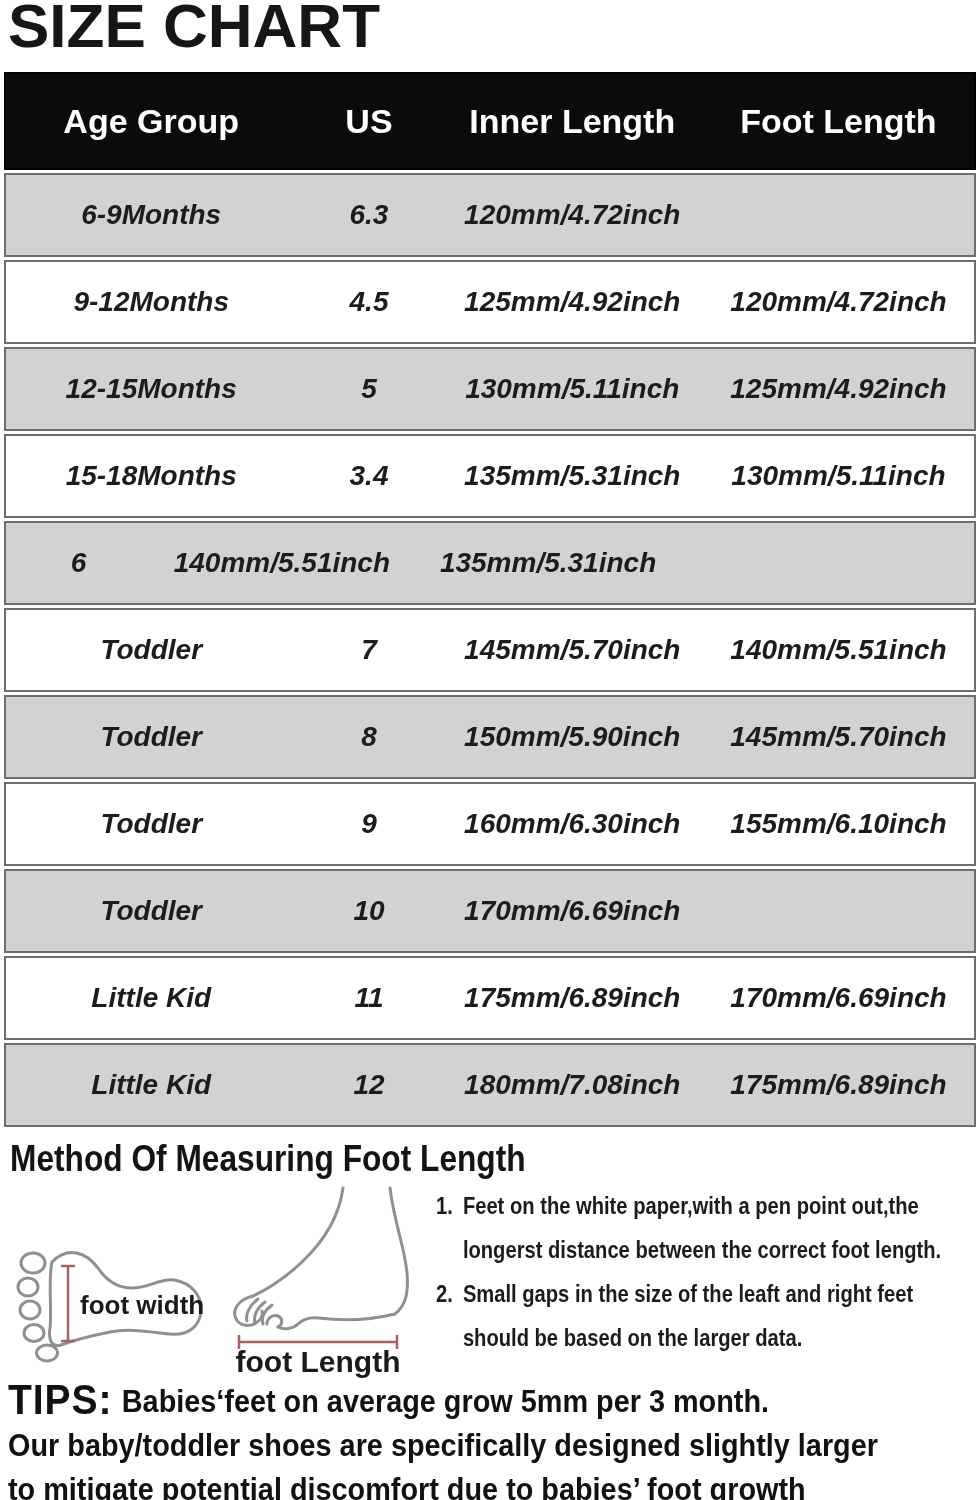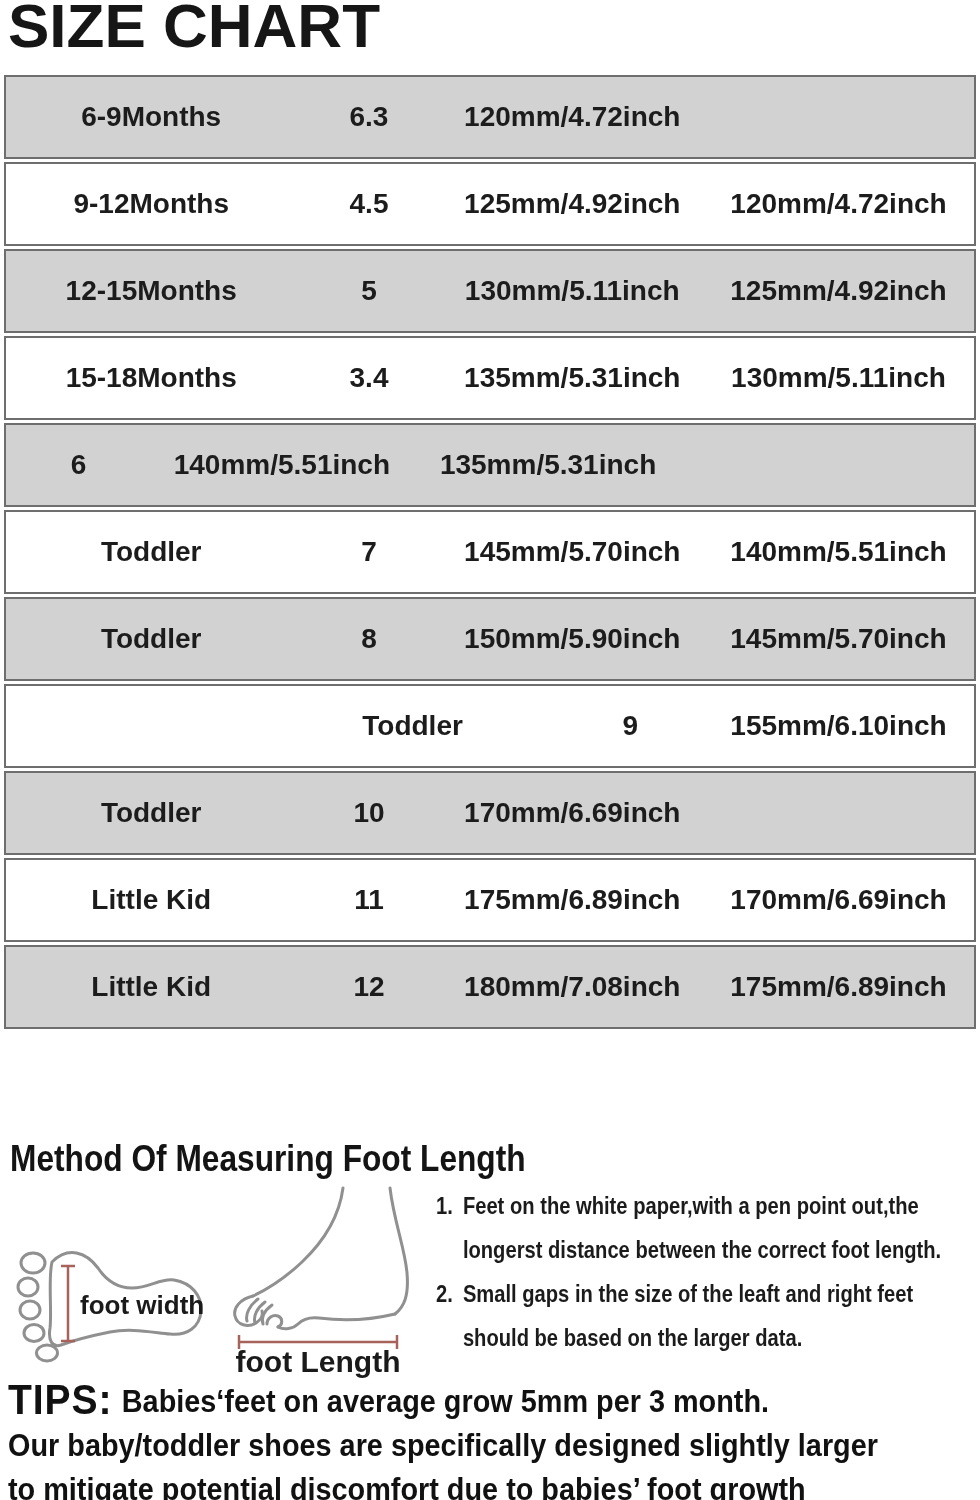--- a/index.html
+++ b/index.html
@@ -6,21 +6,21 @@
   body{font-family:"Liberation Sans", sans-serif; background:#ffffff;}
   .page{position:relative; width:980px; height:1500px; background:#fff; overflow:hidden;}
 
   .title{position:absolute; left:8px; top:-8px; font-size:62px; font-weight:bold;
          color:#161616; line-height:1.1; letter-spacing:0px;}
 
   .size-table{position:absolute; left:4px; top:72px; width:972px;}
   .thead{display:flex; align-items:center; height:94px; background:#0b0b0b;
          border:2px solid #000; color:#fff; font-size:34px; font-weight:bold;}
   .trow{display:flex; align-items:center; height:80px; margin-top:3px;
-        border:2px solid #6e6e6e; font-size:28px; font-weight:bold; color:#1c1c1c;}
+        border:2px solid #6e6e6e; font-size:28px; font-weight:bold; color:#1c1c1c;font-style:italic;}
   .trow.gray{background:#d2d2d2;}
   .trow.white{background:#ffffff;justify-content:flex-end;}
   .c1{width:30%; text-align:center;}
   .c2{width:15%; text-align:center;}
   .c3{width:27%; text-align:center;}
   .c4{width:28%; text-align:center;}
 
   .method-heading{position:absolute; left:10px; top:1138px; font-size:36px; font-weight:bold;
                   color:#141414; transform:scaleX(0.88); transform-origin:left top; white-space:nowrap;}
 
@@ -45,20 +45,26 @@
   svg text{font-family:"Liberation Sans", sans-serif;}
 </style>
 </head>
 <body>
 
 <div class="page">
 
   <div class="title">SIZE CHART</div>
 
   <div class="size-table">
+    <div class="thead">
+      <div class="c1">Age Group</div>
+      <div class="c2">US</div>
+      <div class="c3">Inner Length</div>
+      <div class="c4">Foot Length</div>
+    </div>
 
     <div class="trow gray">
       <div class="c1">6-9Months</div>
       <div class="c2">6.3</div>
       <div class="c3">120mm/4.72inch</div>
     </div>
     <div class="trow white">
       <div class="c1">9-12Months</div>
       <div class="c2">4.5</div>
       <div class="c3">125mm/4.92inch</div>
@@ -89,20 +95,21 @@
     </div>
     <div class="trow gray">
       <div class="c1">Toddler</div>
       <div class="c2">8</div>
       <div class="c3">150mm/5.90inch</div>
       <div class="c4">145mm/5.70inch</div>
     </div>
     <div class="trow white">
       <div class="c1">Toddler</div>
       <div class="c2">9</div>
+      <div class="c3">160mm/6.30inch</div>
       <div class="c4">155mm/6.10inch</div>
     </div>
     <div class="trow gray">
       <div class="c1">Toddler</div>
       <div class="c2">10</div>
       <div class="c3">170mm/6.69inch</div>
     </div>
     <div class="trow white">
       <div class="c1">Little Kid</div>
       <div class="c2">11</div>

